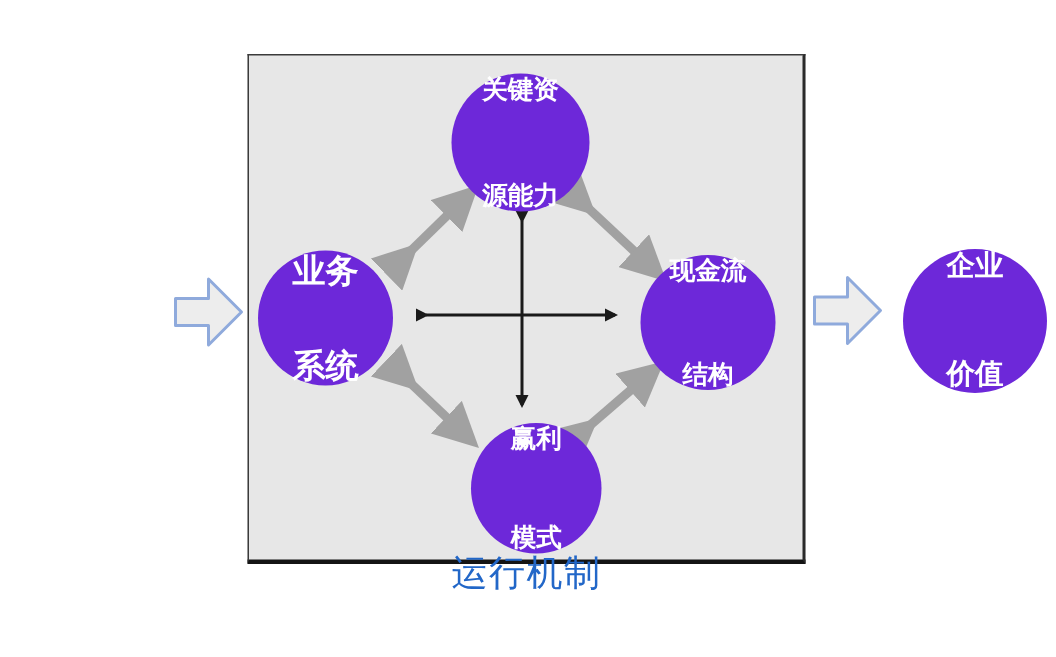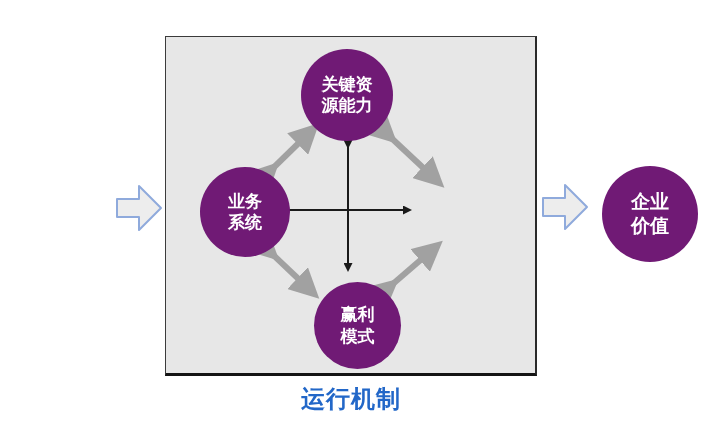--- a/index.html
+++ b/index.html
@@ -18,53 +18,53 @@
     width: 372px;
     height: 340px;
     background: #e7e7e7;
     border: 1px solid #3b3b3b;
     border-bottom: 3px solid #141414;
     border-right: 2px solid #2a2a2a;
     box-sizing: border-box;
   }
   .node {
     position: absolute;
-    background: #701a75;
+    background: #6d28d9;
     border-radius: 50%;
     color: #ffffff;
     display: flex;
     flex-direction: column;
     align-items: center;
-    justify-content: center;
+    justify-content: space-between;
     text-align: center;
     font-weight: bold;
     line-height: 1.25;
   }
   .node span { display: block; white-space: nowrap; }
   .node-pos        { left: 17px;  top: 163px; width: 92px;  height: 92px;  font-size: 19px; }
   .node-key        { left: 301px; top: 49px;  width: 92px;  height: 92px;  font-size: 17px; }
-  .node-biz        { left: 200px; top: 167px; width: 90px;  height: 90px;  font-size: 17px; }
+  .node-biz        { left: 172px; top: 167px; width: 90px;  height: 90px;  font-size: 22px; }
   .node-cash       { left: 427px; top: 170px; width: 90px;  height: 90px;  font-size: 17px; }
   .node-profit     { left: 314px; top: 282px; width: 87px;  height: 87px;  font-size: 17px; }
   .node-value      { left: 602px; top: 166px; width: 96px;  height: 96px;  font-size: 19px; font-family: Liberation Serif, serif; }
   .overlay {
     position: absolute;
     left: 0; top: 0;
     width: 704px; height: 438px;
     pointer-events: none;
   }
   .caption {
     position: absolute;
     left: 165px;
-    top: 383px;
+    top: 366px;
     width: 372px;
     text-align: center;
     color: #2267c8;
     font-size: 24px;
-    font-weight: bold;
+    font-weight: normal;
     letter-spacing: 1px;
   }
 </style>
 </head>
 <body>
 
 <div class="stage">
 
   <div class="mech-box"></div>
 
@@ -94,20 +94,24 @@
   <div class="node node-key">
     <span>关键资</span>
     <span>源能力</span>
   </div>
 
   <div class="node node-biz">
     <span>业务</span>
     <span>系统</span>
   </div>
 
+  <div class="node node-cash">
+    <span>现金流</span>
+    <span>结构</span>
+  </div>
 
   <div class="node node-profit">
     <span>赢利</span>
     <span>模式</span>
   </div>
 
   <div class="node node-value">
     <span>企业</span>
     <span>价值</span>
   </div>

